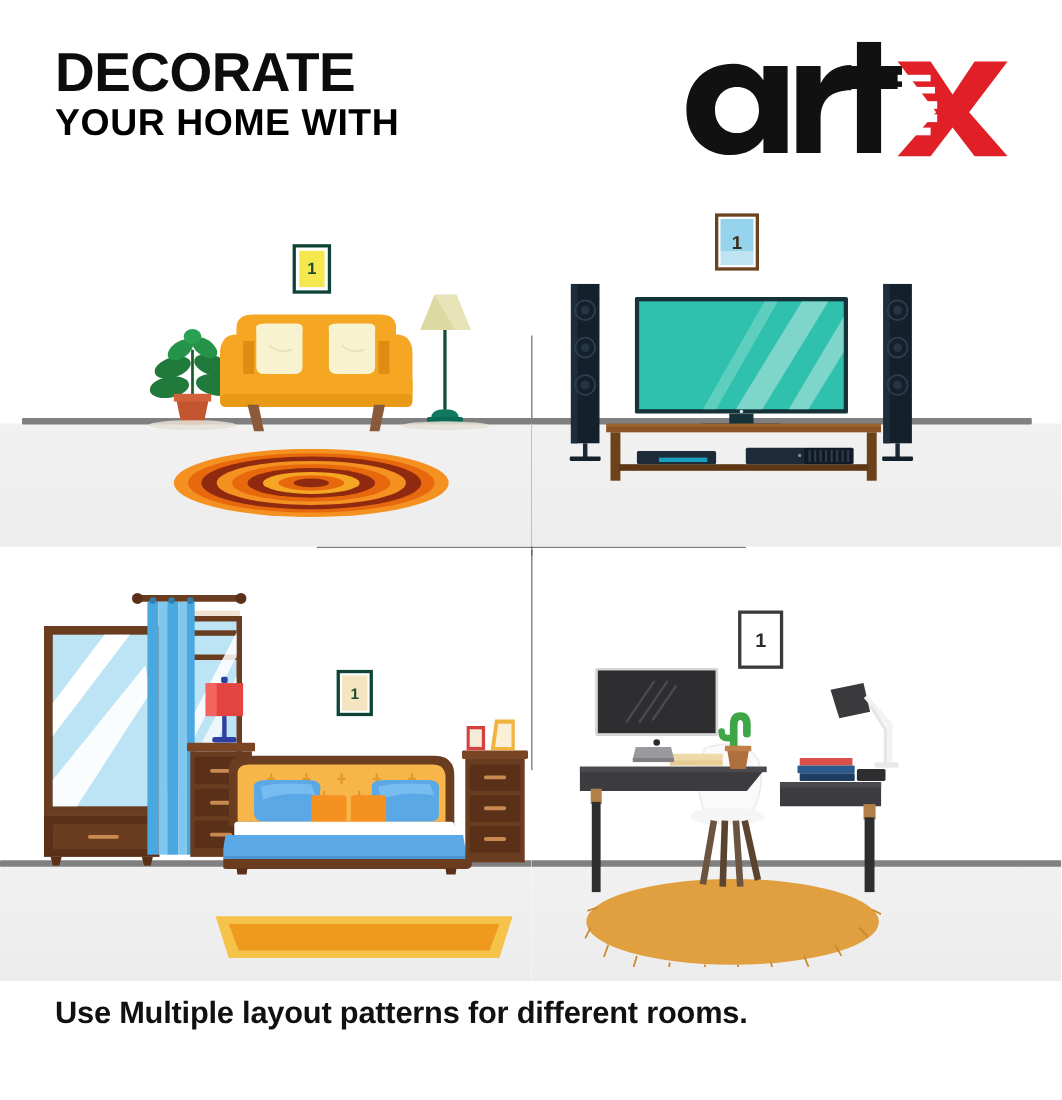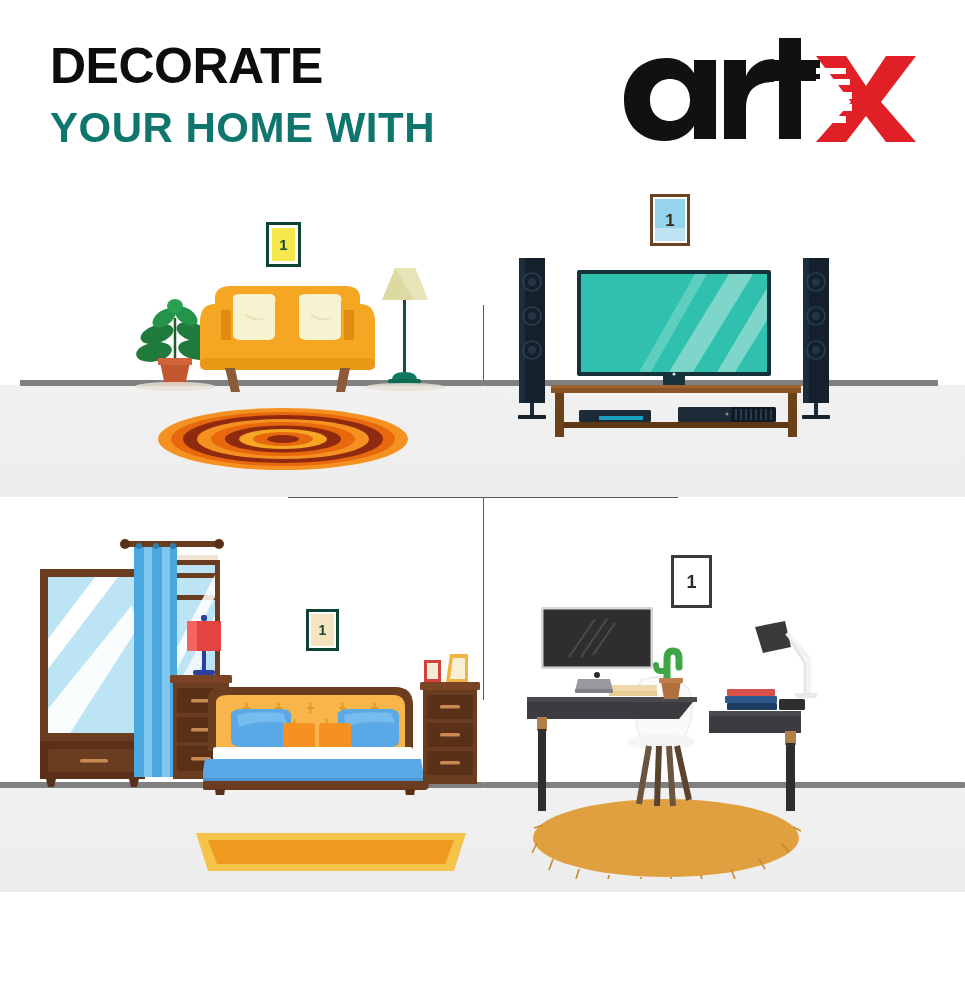--- a/index.html
+++ b/index.html
@@ -12,22 +12,22 @@
 
   
   .header{position:absolute;left:0;top:0;width:965px;height:170px;}
   .title-block{position:absolute;left:50px;top:40px;}
   .title-line1{
     font-size:50px;font-weight:bold;letter-spacing:-0.5px;
     color:#0d0d0d;line-height:52px;white-space:nowrap;
     font-family:"Liberation Sans", sans-serif;
   }
   .title-line2{
-    font-size:42px;font-weight:bold;letter-spacing:0.5px;
-    color:#0f766e;line-height:40px;white-space:nowrap;margin-top:16px;
+    font-size:34px;font-weight:bold;letter-spacing:0.5px;
+    color:#000000;line-height:40px;white-space:nowrap;margin-top:0;
     font-family:"Liberation Sans", sans-serif;
   }
   .logo{position:absolute;left:620px;top:38px;width:300px;height:105px;}
 
   
   .vdiv{position:absolute;background:#5a5a5a;width:1.3px;}
   .hdiv{position:absolute;background:#5a5a5a;height:1.3px;}
 
   
   .room{position:absolute;overflow:hidden;}
@@ -512,14 +512,15 @@
     <div style="position:absolute;left:264px;top:122px;width:72px;height:86px;">
       <svg viewBox="0 0 72 86" width="72" height="86">
         <path d="M8 8 L38 2 L44 28 L16 34 Z" fill="#3a3a3c"></path>
         <path d="M40 14 L62 40 L62 74" stroke="#f2f2f2" stroke-width="4.5" fill="none"></path>
         <path d="M44 22 L58 44 L58 76" stroke="#e6e6e6" stroke-width="3" fill="none"></path>
         <rect x="48" y="74" width="22" height="5" rx="2" fill="#e8e8e8"></rect>
       </svg>
     </div>
   </div>
 
+  <div class="caption">Use Multiple layout patterns for different rooms.</div>
 
 </div>
 
 </body></html>

